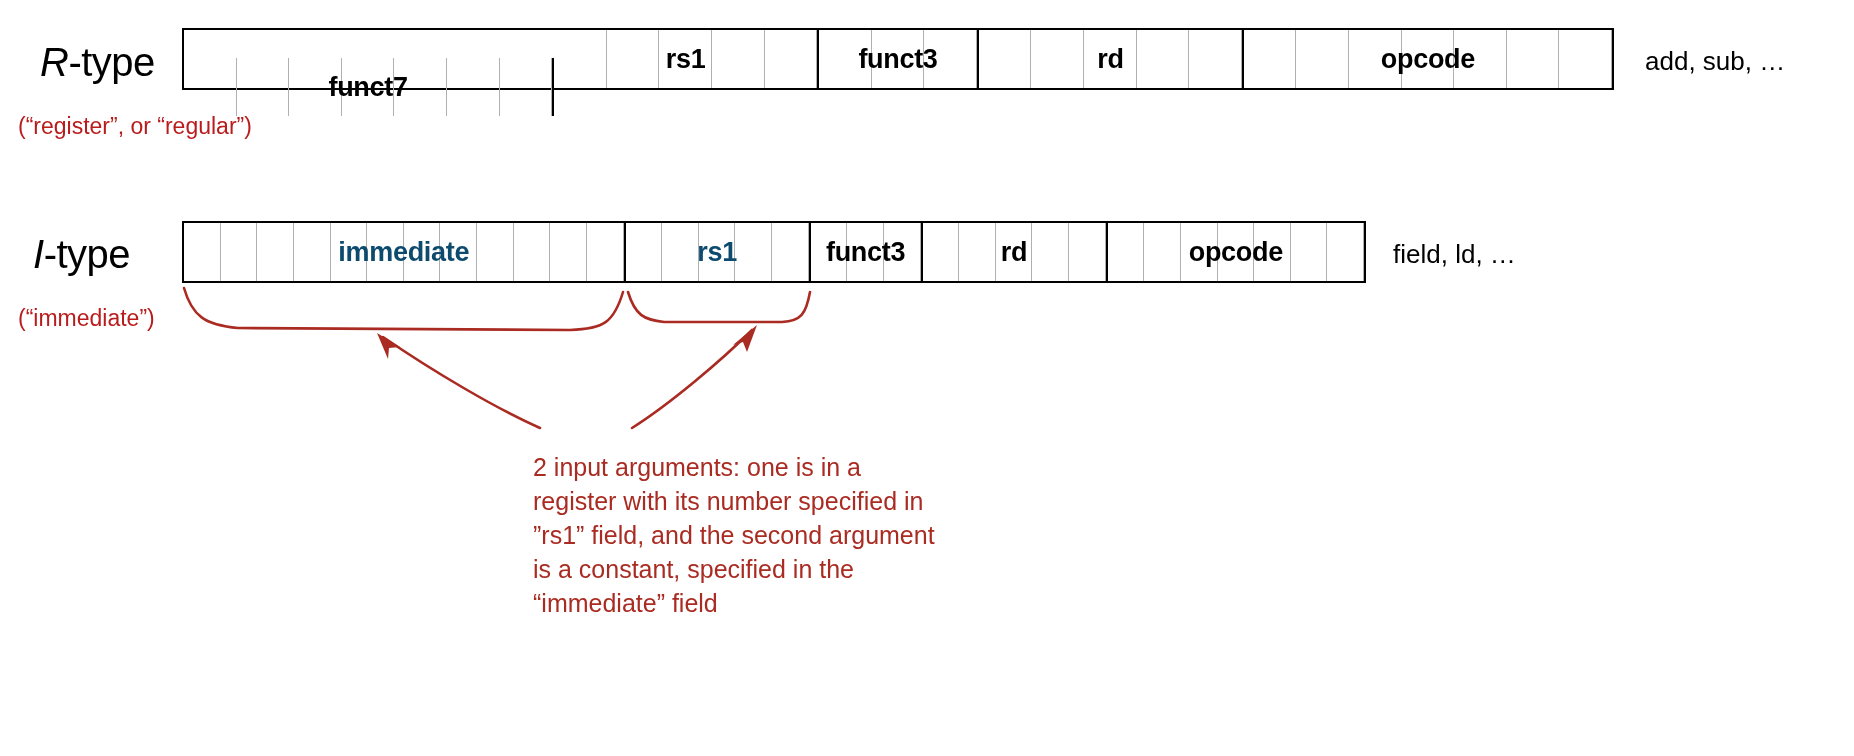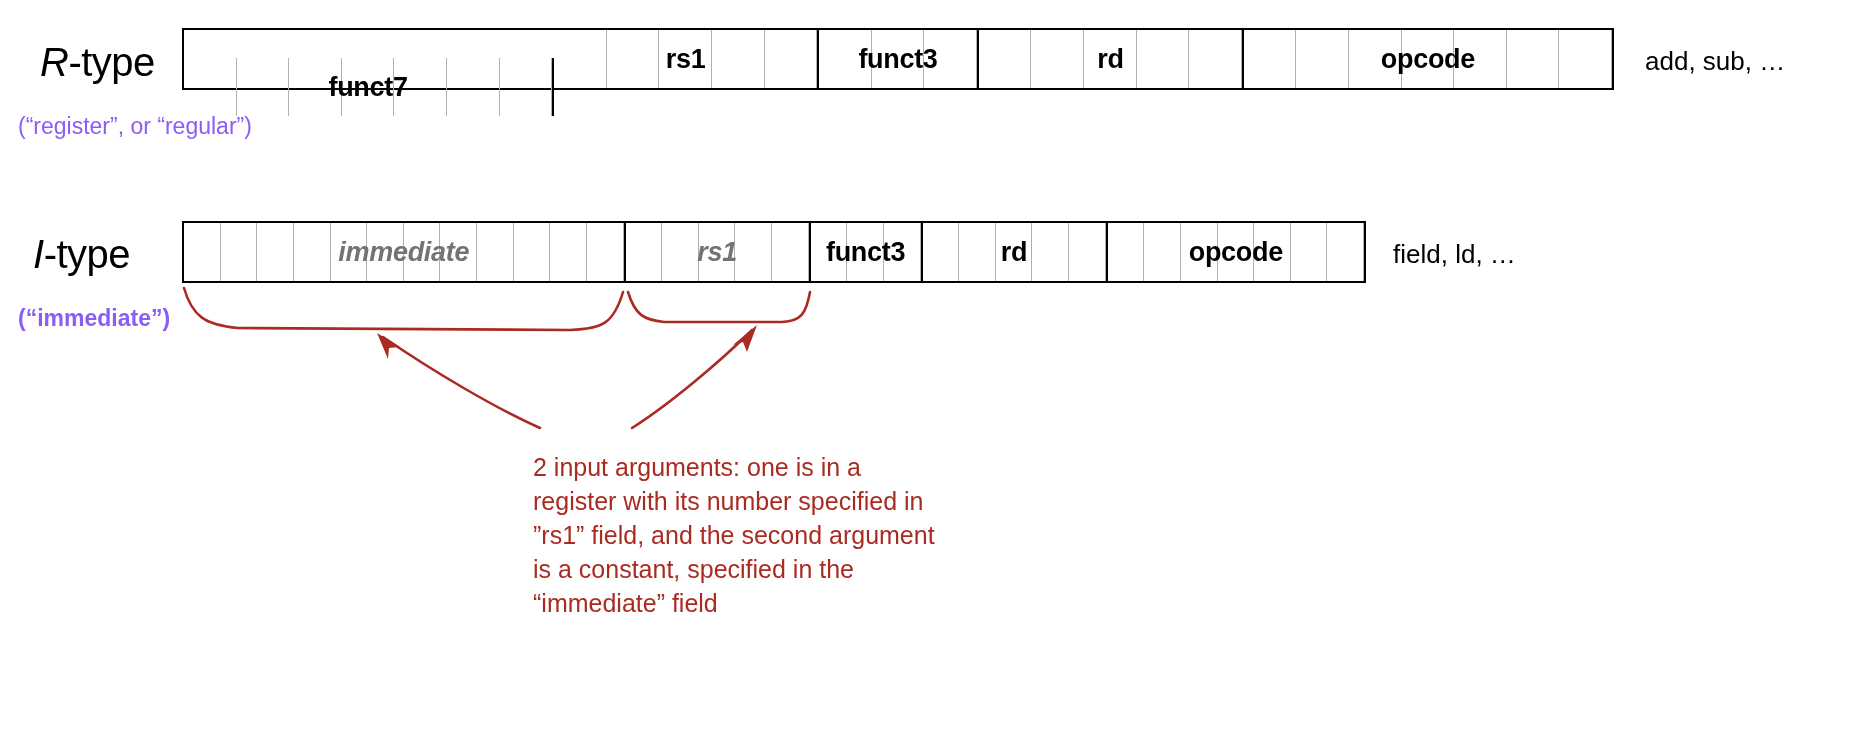--- a/index.html
+++ b/index.html
@@ -22,21 +22,21 @@
     color: #000000;
     white-space: nowrap;
     letter-spacing: -0.5px;
   }
   .type-label .italic-letter {
     font-style: italic;
   }
   .sub-label {
     position: absolute;
     font-size: 23px;
-    color: #8b5cf6;
+    color: #b91c1c;
     white-space: nowrap;
   }
 
   
   .fmt-row {
     position: absolute;
     display: flex;
     border: 2px solid #000000;
     box-sizing: border-box;
     background: #ffffff;
@@ -69,22 +69,21 @@
     display: flex;
     align-items: center;
     justify-content: center;
     font-size: 27px;
     font-weight: bold;
     color: #000000;
     pointer-events: none;
     letter-spacing: -0.3px;
   }
   .field-name.accent {
-    color: #737373;
-    font-style: italic;
+    color: #0c4a6e;
   }
 
   
   .examples {
     position: absolute;
     font-size: 26px;
     color: #000000;
     white-space: nowrap;
   }
 
@@ -159,21 +158,21 @@
       <div class="field-name">opcode</div>
     </div>
   </div>
 
 <div class="examples" style="left:1645px; top:46px;">add, sub, …</div>
 
 <div class="type-label" style="left:25px; top:232px;margin-left:8px;">
   <span class="italic-letter">I</span><span>-type</span>
 </div>
 
-<div class="sub-label" style="left:18px; top:305px;font-weight:bold;">(“immediate”)</div>
+<div class="sub-label" style="left:18px; top:305px;">(“immediate”)</div>
 
 <div class="fmt-row" id="row-i-type" style="left:182px; top:221px; width:1184px; height:62px;">
     <div class="field" style="flex: 12 0 0px;">
       <div class="bit" style="flex: 1 0 0px;"></div>
       <div class="bit" style="flex: 1 0 0px;"></div>
       <div class="bit" style="flex: 1 0 0px;"></div>
       <div class="bit" style="flex: 1 0 0px;"></div>
       <div class="bit" style="flex: 1 0 0px;"></div>
       <div class="bit" style="flex: 1 0 0px;"></div>
       <div class="bit" style="flex: 1 0 0px;"></div>

